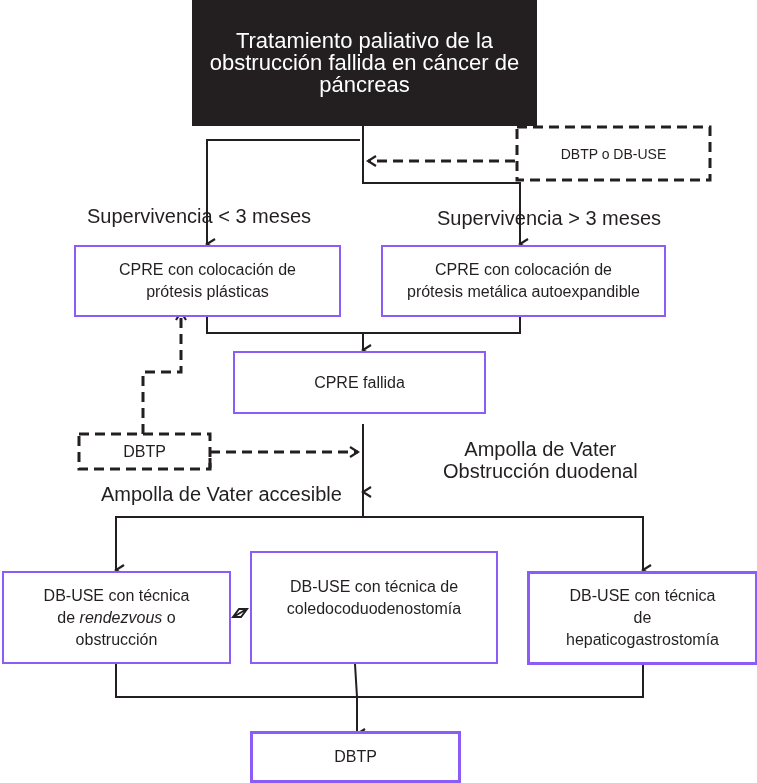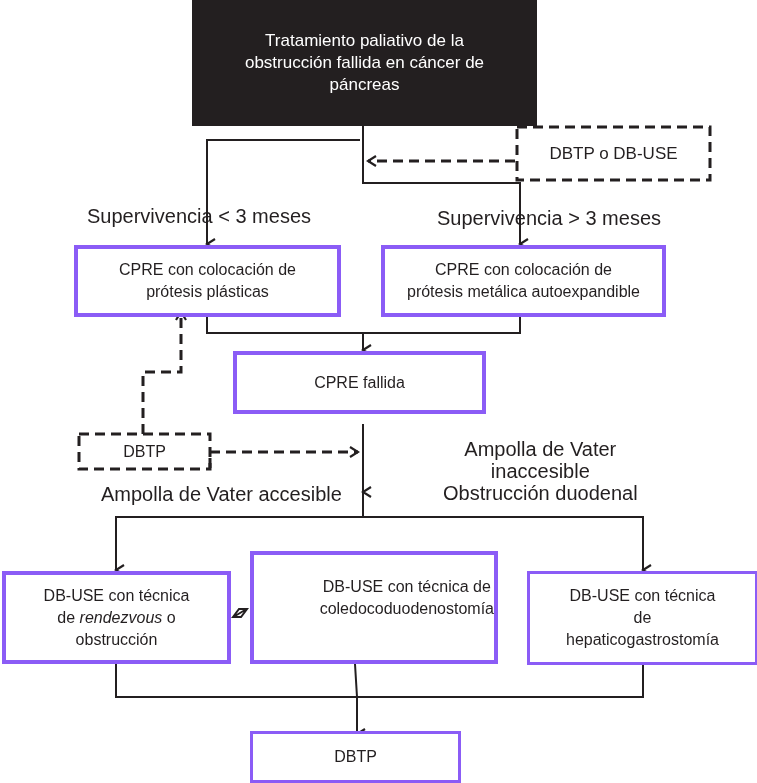--- a/index.html
+++ b/index.html
@@ -1,22 +1,22 @@
 <!DOCTYPE html>
 <html><head>
 <meta charset="utf-8">
 <style>
   html, body { margin: 0; padding: 0; background: #ffffff; }
   body { width: 757px; height: 783px; position: relative; overflow: hidden;
          font-family: "Liberation Sans", sans-serif; color: #231f20; }
   svg.wires { position: absolute; left: 0; top: 0; width: 757px; height: 783px; }
   .box { position: absolute; box-sizing: border-box; display: flex; align-items: center;
          justify-content: center; text-align: center; font-size: 16px; line-height: 22px;
-         background: #fff; border: 4px solid #8b5cf6; }
-  .box.dark { background: #231f20; color: #fff; border: none; font-size: 17px; }
+         background: #fff; border: 2px solid #8b5cf6; }
+  .box.dark { background: #231f20; color: #fff; border: none; font-size: 22px; }
   .box.dashed { border: none; background: transparent; }
   .box.thick { border-width: 3px; }
   .lbl { position: absolute; font-size: 20px; line-height: 22px; white-space: nowrap; }
   .txt { display: block; }
 </style>
 </head>
 <body>
 
 <svg class="wires" viewBox="0 0 757 783">
   <defs>
@@ -62,21 +62,21 @@
 </svg>
 
 <div class="box dark" style="left:192px;top:0;width:345px;height:126px;">
   <div>
     <span class="txt">Tratamiento paliativo de la</span>
     <span class="txt">obstrucción fallida en cáncer de</span>
     <span class="txt">páncreas</span>
   </div>
 </div>
 
-<div class="box dashed" style="left:517px;top:127px;width:193px;height:53px;font-size:17px;">
+<div class="box dashed" style="left:517px;top:127px;width:193px;height:53px;font-size:14px;">
   <span>DBTP o DB-USE</span>
 </div>
 
 <span class="lbl" style="left:87px;top:205px;">Supervivencia &lt; 3 meses</span>
 <span class="lbl" style="left:401px;top:207px;margin-left:36px;">Supervivencia &gt; 3 meses</span>
 
 <div class="box" style="left:74px;top:245px;width:267px;height:72px;">
   <div>
     <span class="txt">CPRE con colocación de</span>
     <span class="txt">prótesis plásticas</span>
@@ -94,33 +94,32 @@
   <span>CPRE fallida</span>
 </div>
 
 <div class="box dashed" style="left:79px;top:434px;width:131px;height:35px;">
   <span>DBTP</span>
 </div>
 
 <span class="lbl" style="left:101px;top:483px;">Ampolla de Vater accesible</span>
 <div class="lbl" style="left:443px;top:438px;text-align:center;">
   <span class="txt">Ampolla de Vater</span>
-  <span class="txt">inaccesible</span>
   <span class="txt">Obstrucción duodenal</span>
 </div>
 
 <div class="box" style="left:2px;top:571px;width:229px;height:93px;">
   <div>
     <span class="txt">DB-USE con técnica</span>
     <span class="txt"><span>de </span><i>rendezvous</i><span> o</span></span>
     <span class="txt">obstrucción</span>
   </div>
 </div>
 
-<div class="box" style="left:250px;top:551px;width:248px;height:113px;justify-content:flex-end;">
+<div class="box" style="left:250px;top:551px;width:248px;height:113px;">
   <div style="margin-top:-20px;">
     <span class="txt">DB-USE con técnica de</span>
     <span class="txt">coledocoduodenostomía</span>
   </div>
 </div>
 
 <div class="box thick" style="left:527px;top:571px;width:231px;height:94px;">
   <div>
     <span class="txt">DB-USE con técnica</span>
     <span class="txt">de</span>

